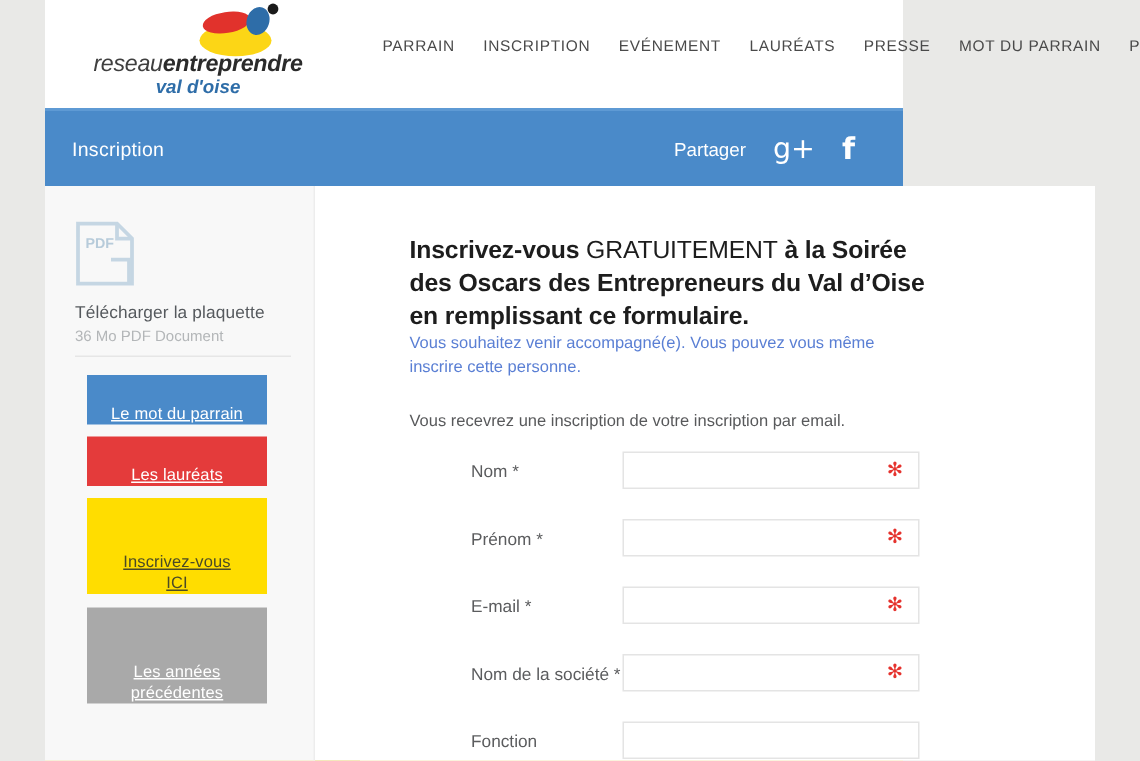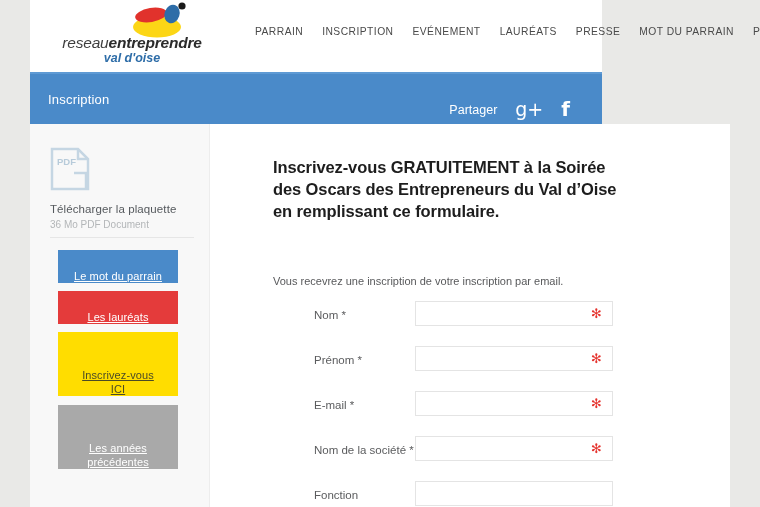--- a/index.html
+++ b/index.html
@@ -105,21 +105,20 @@
     color: #ffffff;
     letter-spacing: 0.2px;
   }
   .banner-share {
     position: absolute;
     right: 32px;
     top: 16px;
     display: flex;
     align-items: center;
     gap: 18px;
-    margin-top: 10px;
   }
   .share-label {
     font-size: 12.5px;
     color: #ffffff;
   }
   .gplus-icon {
     font-size: 19px;
     color: #ffffff;
     line-height: 1;
     font-family: "DejaVu Sans", sans-serif;
@@ -211,21 +210,21 @@
   .headline {
     position: absolute;
     left: 33px;
     top: 21px;
     width: 350px;
     font-size: 16.5px;
     line-height: 22px;
     color: #1d1d1d;
     letter-spacing: -0.1px;
   }
-  .headline b { font-weight: 700; margin-top: 40px; }
+  .headline b { font-weight: 400; margin-top: 40px; }
   .accomp-link {
     position: absolute;
     left: 33px;
     top: 97px;
     width: 335px;
     font-size: 11px;
     line-height: 16px;
     color: #5a7fd4;
     text-decoration: none;
     display: block;
@@ -349,20 +348,21 @@
           <span>Les années</span><br>
           <span>précédentes</span>
         </span>
       </a>
     </aside>
 
     <main class="content">
 
       <h1 class="headline"><span>Inscrivez-vous </span><b>GRATUITEMENT</b><span> à la Soirée des Oscars des Entrepreneurs du Val d’Oise en remplissant ce formulaire.</span></h1>
 
+      <a class="accomp-link" href="#">Vous souhaitez venir accompagné(e). Vous pouvez vous même inscrire cette personne.</a>
 
       <p class="confirm-note">Vous recevrez une inscription de votre inscription par email.</p>
 
       <form class="form">
 
         <div class="form-row">
           <label class="form-label">Nom *</label>
           <div class="form-input">
             <span class="req-star">✻</span>
           </div>

